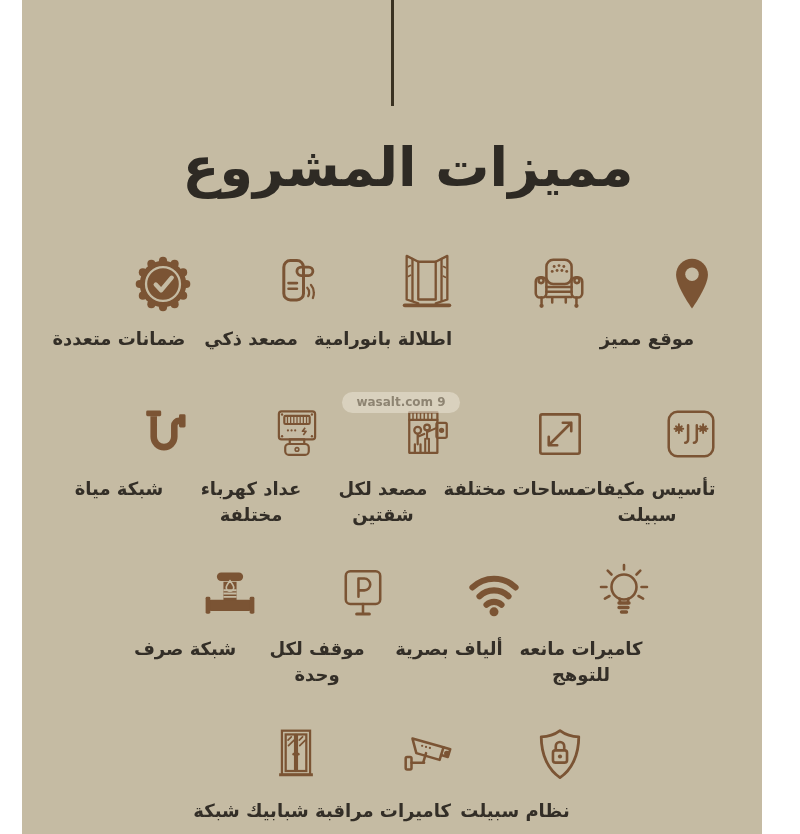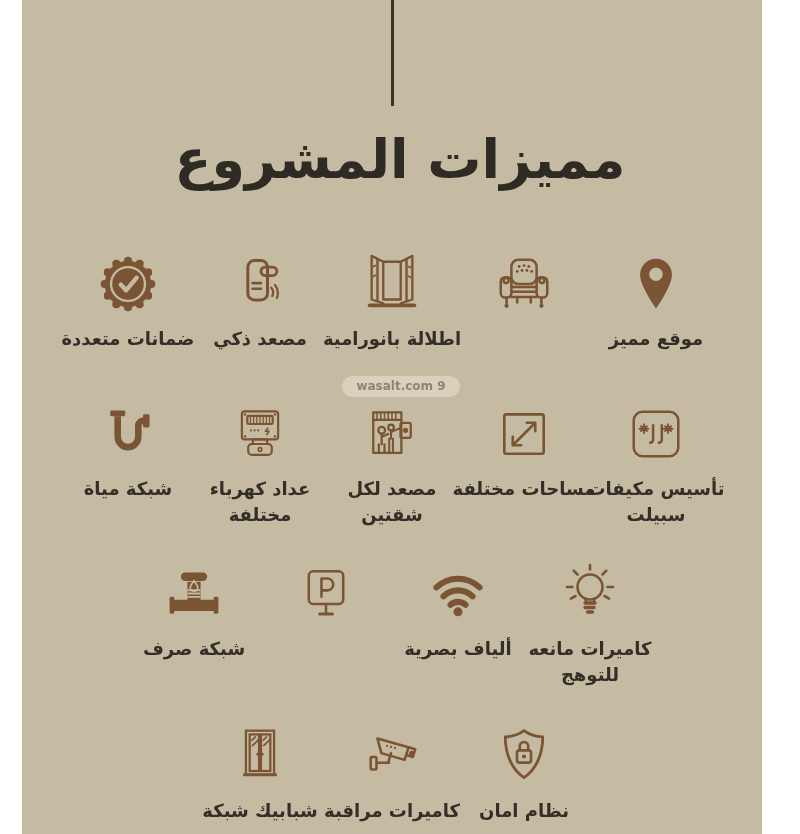--- a/index.html
+++ b/index.html
@@ -14,45 +14,45 @@
   }
   .canvas{
     position:absolute;left:22px;top:0;width:740px;height:834px;
     background:var(--bg);direction:rtl;
   }
   .divider{
     position:absolute;top:0;left:369px;width:3px;height:106px;
     background:#3a3222;
   }
   .title{
-    position:absolute;top:120px;left:0;width:100%;margin:8px;
+    position:absolute;top:120px;left:0;width:100%;margin:16px;
     text-align:center;font-size:54px;font-weight:bold;color:var(--ink);
   }
   .row{
     position:absolute;left:0;width:100%;
     display:flex;justify-content:center;
   }
   .row1{top:246px}
   .row2{top:396px}
   .row3{top:556px}
   .row4{top:718px}
   .cell{
-    width:132px;display:flex;flex-direction:column;align-items:center;
+    width:132px;display:flex;flex-direction:column;align-items:flex-start;
   }
   .icon-box{
     height:76px;display:flex;align-items:center;justify-content:center;
     color:var(--brown);
   }
   .label{
     margin-top:4px;width:150px;
     font-size:18px;font-weight:bold;color:#332e27;
     text-align:center;line-height:1.45;white-space:pre-line;
   }
   .watermark{
-    position:absolute;left:320px;top:376px;width:118px;height:21px;
+    position:absolute;left:320px;top:392px;width:118px;height:21px;
     background:rgba(234,228,214,0.55);border-radius:11px;
     color:rgba(122,112,95,0.8);font-size:12px;font-weight:bold;
     line-height:21px;text-align:center;direction:ltr;z-index:3;
   }
 </style>
 </head>
 <body>
 
 <div class="page">
   <div class="canvas">
@@ -267,20 +267,22 @@
           <div class="icon-box">
             <svg viewBox="0 0 64 64" width="58" height="58">
               <g fill="none" stroke="currentColor" stroke-width="2.8" stroke-linecap="round" stroke-linejoin="round">
                 <rect x="13" y="7" width="38" height="36" rx="5"></rect>
                 <path d="M27 15v20M27 15h6.5a6.5 6.5 0 0 1 0 13H27"></path>
                 <path d="M32 43v9"></path>
                 <path d="M25 54h14" stroke-width="3.4"></path>
               </g>
             </svg>
           </div>
+          <div class="label">موقف لكل
+وحدة</div>
         </div>
         <div class="cell">
           <div class="icon-box">
             <svg viewBox="0 0 64 64" width="60" height="60">
               <g fill="currentColor">
                 <rect x="10" y="38" width="44" height="12" rx="1.5"></rect>
                 <rect x="6" y="35" width="5" height="18" rx="1.5"></rect>
                 <rect x="53" y="35" width="5" height="18" rx="1.5"></rect>
                 <rect x="25" y="19" width="14" height="20"></rect>
                 <rect x="18" y="9" width="28" height="9" rx="4.5"></rect>
@@ -299,21 +301,21 @@
           <div class="icon-box">
             <svg viewBox="0 0 64 64" width="60" height="60">
               <g fill="none" stroke="currentColor" stroke-width="3" stroke-linejoin="round">
                 <path d="M32 5c6 4.5 13 6.5 20 6.5C52 30 45 46.5 32 55 19 46.5 12 30 12 11.5 19 11.5 26 9.5 32 5z"></path>
                 <rect x="24.5" y="26" width="15" height="13" rx="2.5" stroke-width="2.8"></rect>
                 <path d="M27.5 26v-4.5a4.5 4.5 0 0 1 9 0V26" stroke-width="2.8"></path>
               </g>
               <circle cx="32" cy="32.5" r="2.2" fill="currentColor"></circle>
             </svg>
           </div>
-          <div class="label">نظام امان</div>
+          <div class="label">نظام سبيلت</div>
         </div>
         <div class="cell">
           <div class="icon-box">
             <svg viewBox="0 0 64 64" width="62" height="62">
               <g fill="none" stroke="currentColor" stroke-width="2.6" stroke-linecap="round" stroke-linejoin="round">
                 <path d="M17 14l32 9-4 13-24-7z"></path>
                 <path d="M49 23l7 2-2.5 8-7-2"></path>
                 <circle cx="52.5" cy="29.5" r="1.6" fill="currentColor"></circle>
                 <path d="M31 29l-3 10"></path>
                 <path d="M16 39h13"></path>

